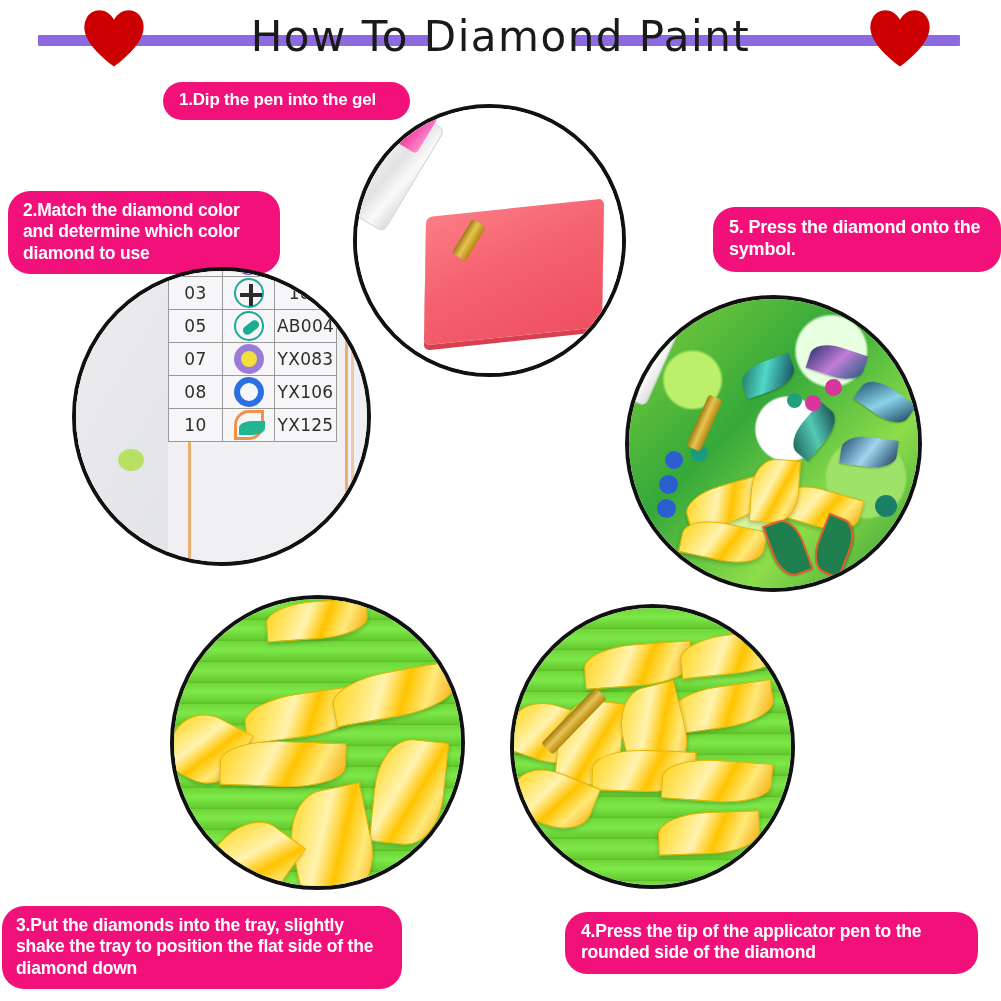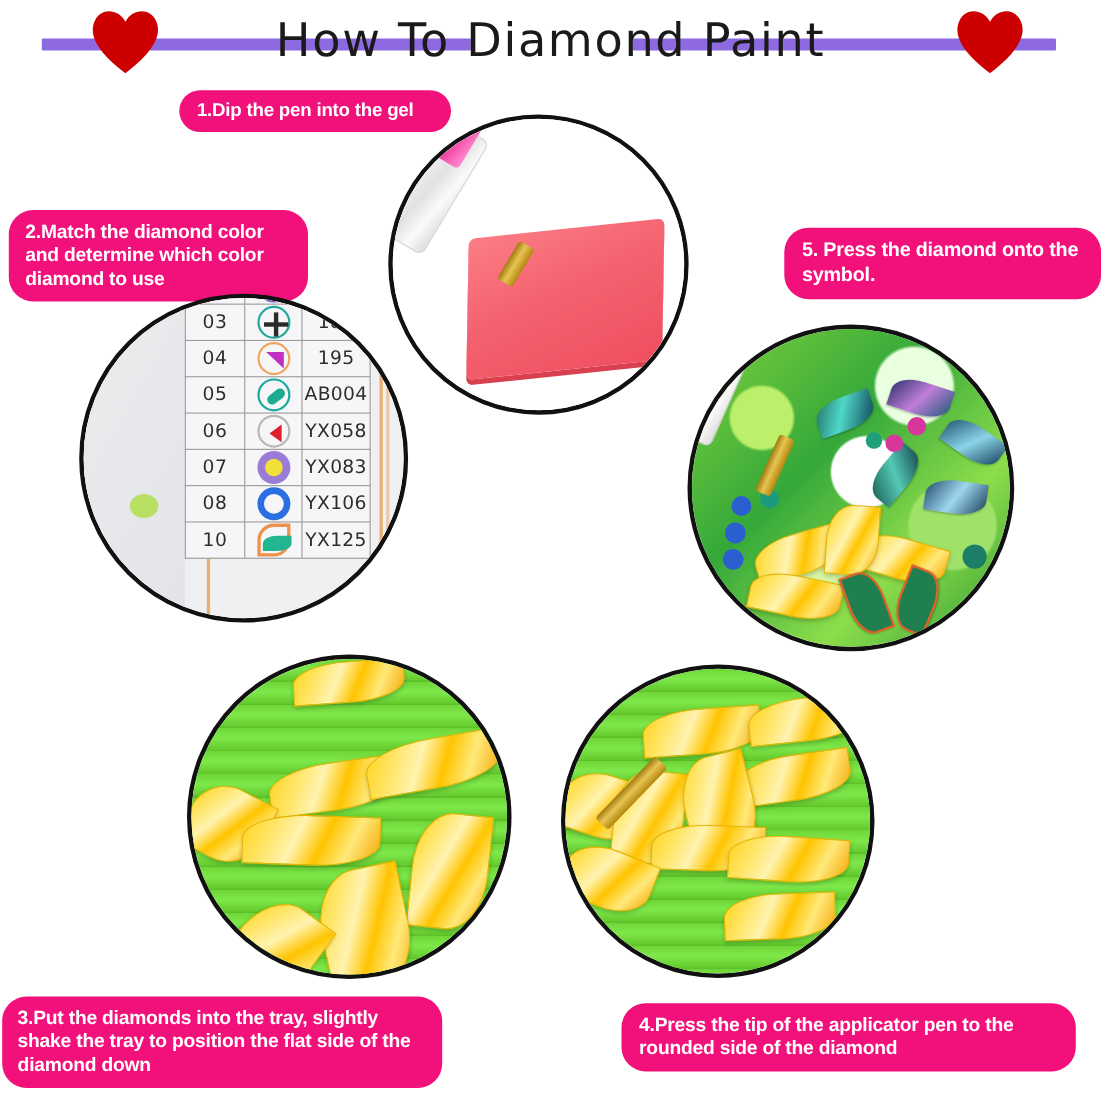--- a/index.html
+++ b/index.html
@@ -142,33 +142,23 @@
             <td class="c-no">01</td>
             <td class="c-sym"><span class="sym" style="border:2px solid #7b52c8;"></span></td>
             <td class="c-code">028</td>
           </tr>
           <tr>
             <td class="c-no">03</td>
             <td class="c-sym"><span class="sym" style="border:2px solid #21a79b;"><span style="position:absolute;left:13px;top:4px;width:4px;height:22px;background:#2b2b2b"></span><span style="position:absolute;left:4px;top:13px;width:22px;height:4px;background:#2b2b2b"></span></span></td>
             <td class="c-code">188</td>
           </tr>
           <tr>
-            <td class="c-no">04</td>
-            <td class="c-sym"><span class="sym" style="border:2px solid #f0a45a;"><span style="position:absolute;left:6px;top:7px;width:0;height:0;border-right:16px solid #c22ec2;border-bottom:15px solid transparent;"></span></span></td>
-            <td class="c-code">195</td>
-          </tr>
-          <tr>
             <td class="c-no">05</td>
             <td class="c-sym"><span class="sym" style="border:2px solid #18a89c;"><span style="position:absolute;left:6px;top:10px;width:18px;height:9px;border-radius:5px;background:#1aab90;transform:rotate(-38deg);"></span></span></td>
             <td class="c-code">AB004</td>
-          </tr>
-          <tr>
-            <td class="c-no">06</td>
-            <td class="c-sym"><span class="sym" style="border:2px solid #b7b7b7;"><span style="position:absolute;left:9px;top:7px;width:0;height:0;border-right:11px solid #e01f2d;border-top:8px solid transparent;border-bottom:8px solid transparent;"></span></span></td>
-            <td class="c-code">YX058</td>
           </tr>
           <tr>
             <td class="c-no">07</td>
             <td class="c-sym"><span class="sym" style="background:#9a7cd6;"><span style="position:absolute;left:7px;top:7px;width:16px;height:16px;border-radius:50%;background:#f2e03a"></span></span></td>
             <td class="c-code">YX083</td>
           </tr>
           <tr>
             <td class="c-no">08</td>
             <td class="c-sym"><span class="sym" style="border:6px solid #2b6fe0;"></span></td>
             <td class="c-code">YX106</td>

